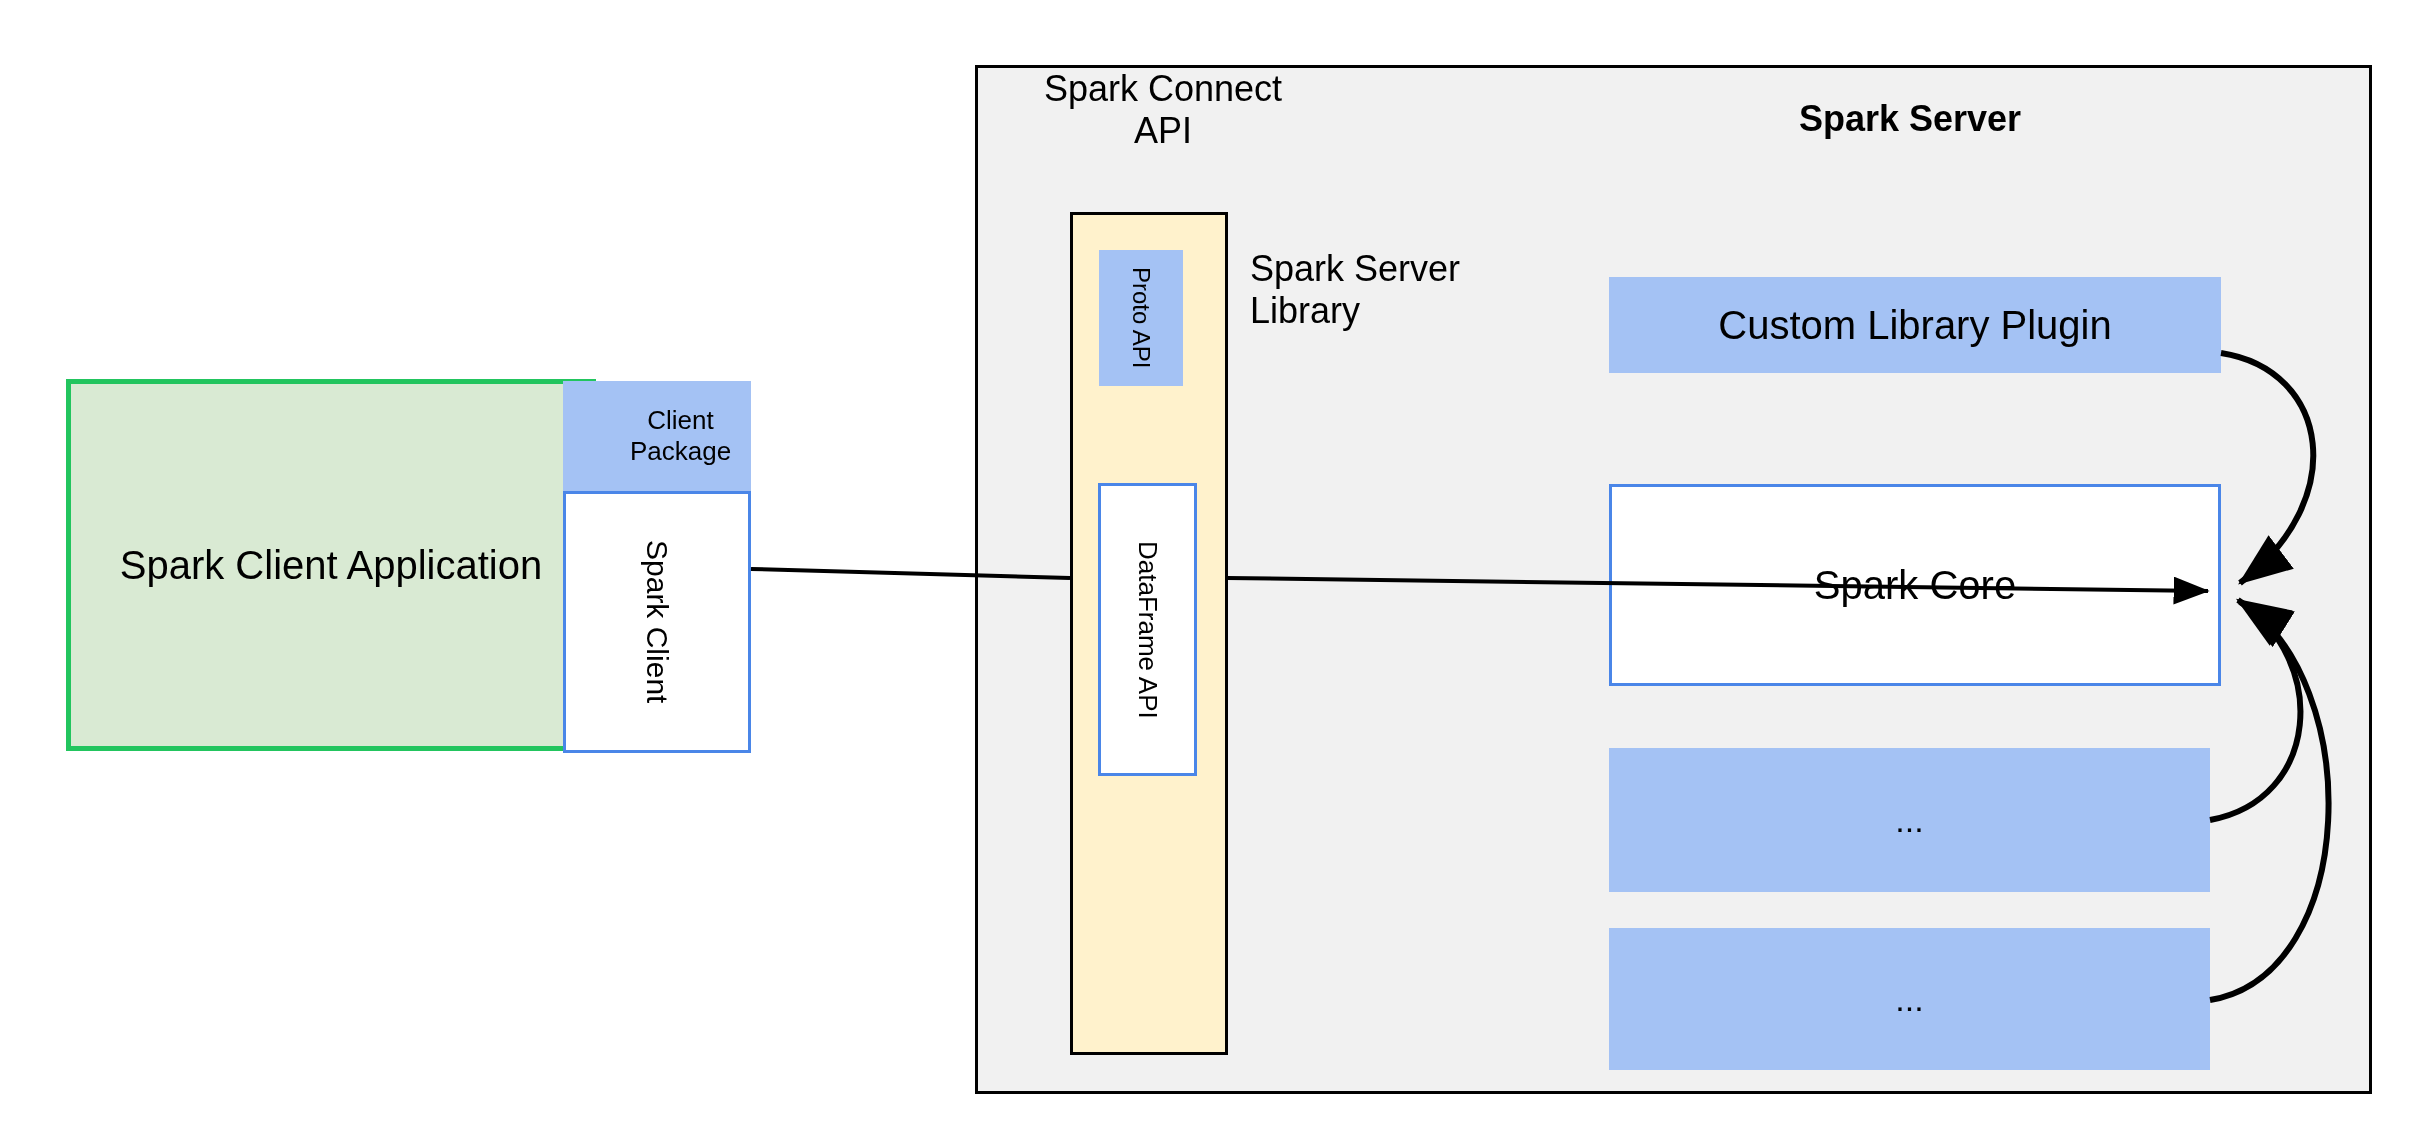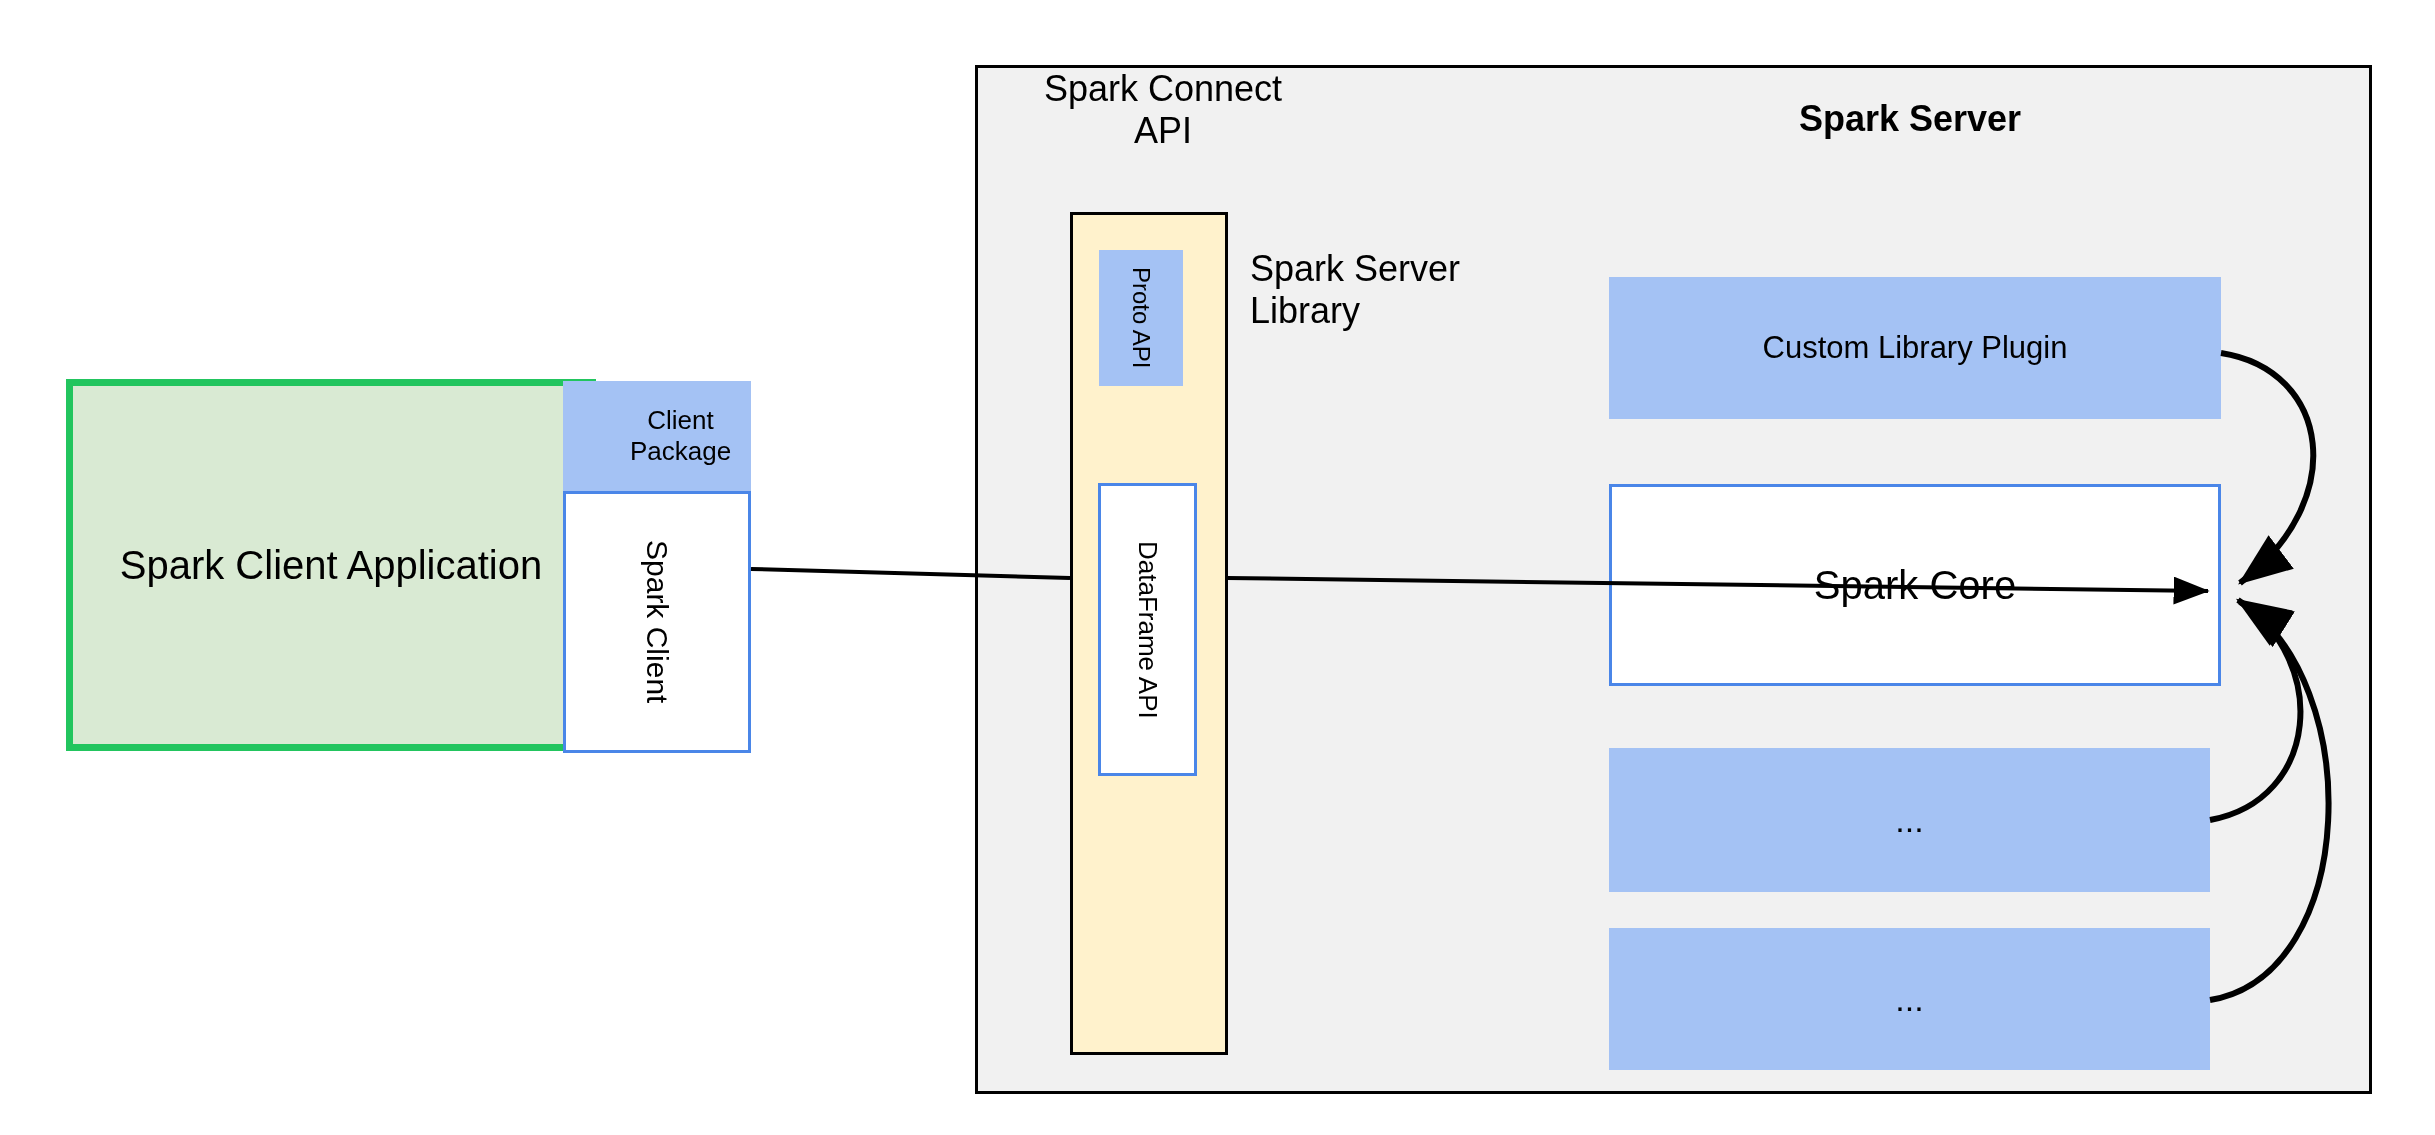--- a/index.html
+++ b/index.html
@@ -30,21 +30,21 @@
     white-space: pre-line;
     text-align: center;
     line-height: 1.18;
   }
 
   
   #client-app-box {
     left: 66px;  top: 379px;
     width: 530px; height: 372px;
     background: #d9ead3;
-    border: 7px solid #22c55e;
+    border: 5px solid #22c55e;
     font-size: 40px;
     line-height: 1.22;
   }
   #client-package-box {
     left: 563px; top: 381px;
     width: 188px; height: 110px;
     background: #a4c2f4;
     border: none;
     font-size: 26px;
     line-height: 1.2;
@@ -108,24 +108,24 @@
     left: 1098px; top: 483px;
     width: 99px; height: 293px;
     background: #ffffff;
     border: 3px solid #4a86e8;
     font-size: 26px;
   }
 
   
   #custom-library-plugin-box {
     left: 1609px; top: 277px;
-    width: 612px; height: 142px;
-    background: #a4c2f4;
-    border: none;
-    font-size: 31px;
+    width: 612px; height: 96px;
+    background: #a4c2f4;
+    border: none;
+    font-size: 40px;
   }
   #spark-core-box {
     left: 1609px; top: 484px;
     width: 612px; height: 202px;
     background: #ffffff;
     border: 3px solid #4a86e8;
     font-size: 40px;
   }
   #ellipsis-box-1 {
     left: 1609px; top: 748px;

